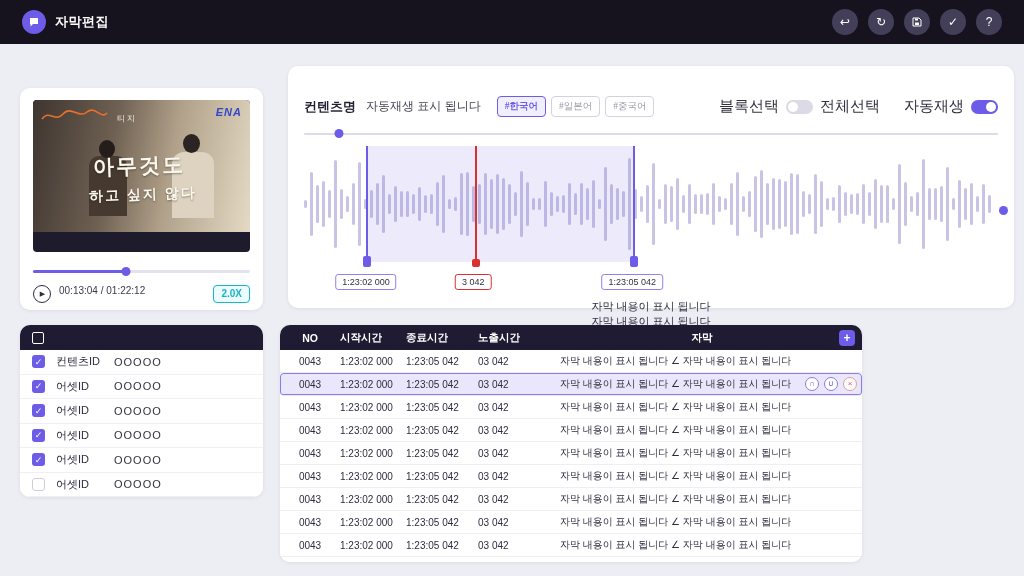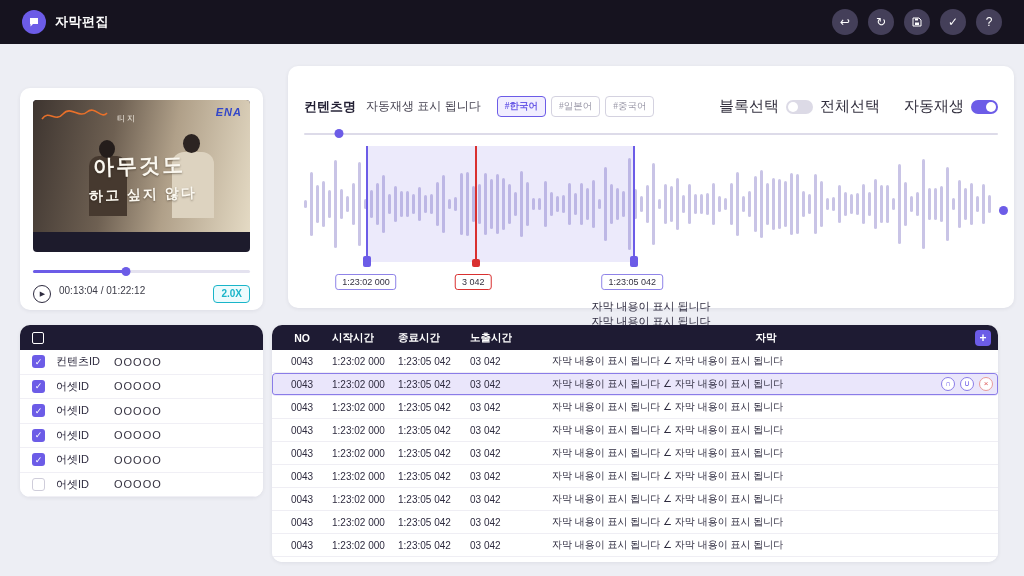--- a/index.html
+++ b/index.html
@@ -11,21 +11,21 @@
   .logo{width:24px;height:24px;border-radius:50%;background:#6c5ce7;display:flex;align-items:center;justify-content:center;flex:0 0 24px}
   .app-title{color:#fff;font-size:13px;font-weight:bold;margin-left:9px;letter-spacing:.5px}
   .topbar-actions{margin-left:auto;display:flex;gap:10px}
   .tb-btn{width:26px;height:26px;border-radius:50%;background:#443f59;color:#fff;display:flex;align-items:center;justify-content:center;font-size:12px;cursor:pointer;line-height:1}
 
   
   .card{position:absolute;background:#fff;border-radius:10px;box-shadow:0 1px 4px rgba(20,18,40,.07)}
   .player-card{left:20px;top:88px;width:243px;height:222px;padding:12px 13px}
   .list-card{left:20px;top:325px;width:243px;height:172px;overflow:hidden}
   .editor-card{left:288px;top:66px;width:726px;height:242px;padding:30px 16px}
-  .table-card{left:272px;top:325px;width:726px;height:237px;overflow:hidden}
+  .table-card{left:280px;top:325px;width:582px;height:237px;overflow:hidden}
 
   
   .thumb{width:217px;height:152px;border-radius:4px;overflow:hidden;position:relative;background:#1d1b2c;cursor:pointer}
   .thumb-photo{position:absolute;left:0;top:0;right:0;height:132px;background:linear-gradient(100deg,#3e3530 0%,#6e6052 36%,#b0a089 62%,#e4dac4 100%)}
   .fig-head{position:absolute;border-radius:50%}
   .fig-a-head{left:66px;top:40px;width:16px;height:18px;background:#241d1b}
   .fig-a-body{position:absolute;left:56px;top:56px;width:38px;height:60px;border-radius:10px 10px 0 0;background:#46392f}
   .fig-b-head{left:150px;top:34px;width:17px;height:19px;background:#2c2422}
   .fig-b-body{position:absolute;left:139px;top:52px;width:42px;height:66px;border-radius:12px 12px 0 0;background:#ddd3c0}
   .scribble{position:absolute;left:6px;top:5px}

